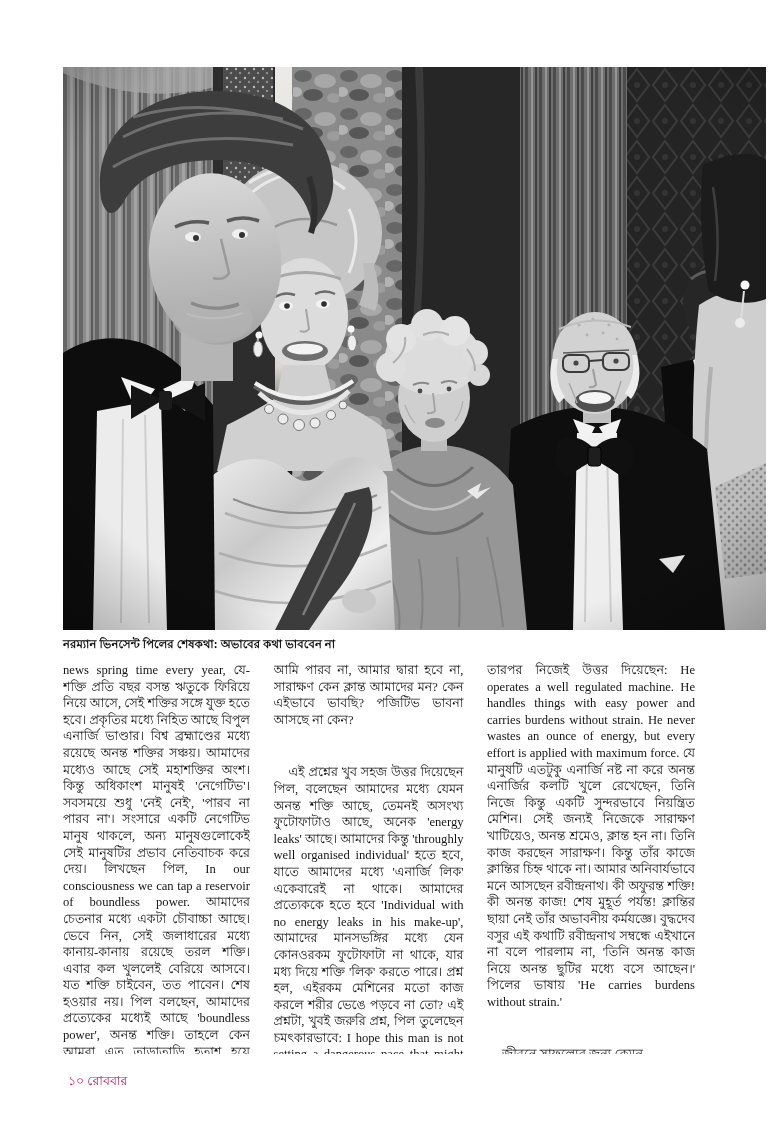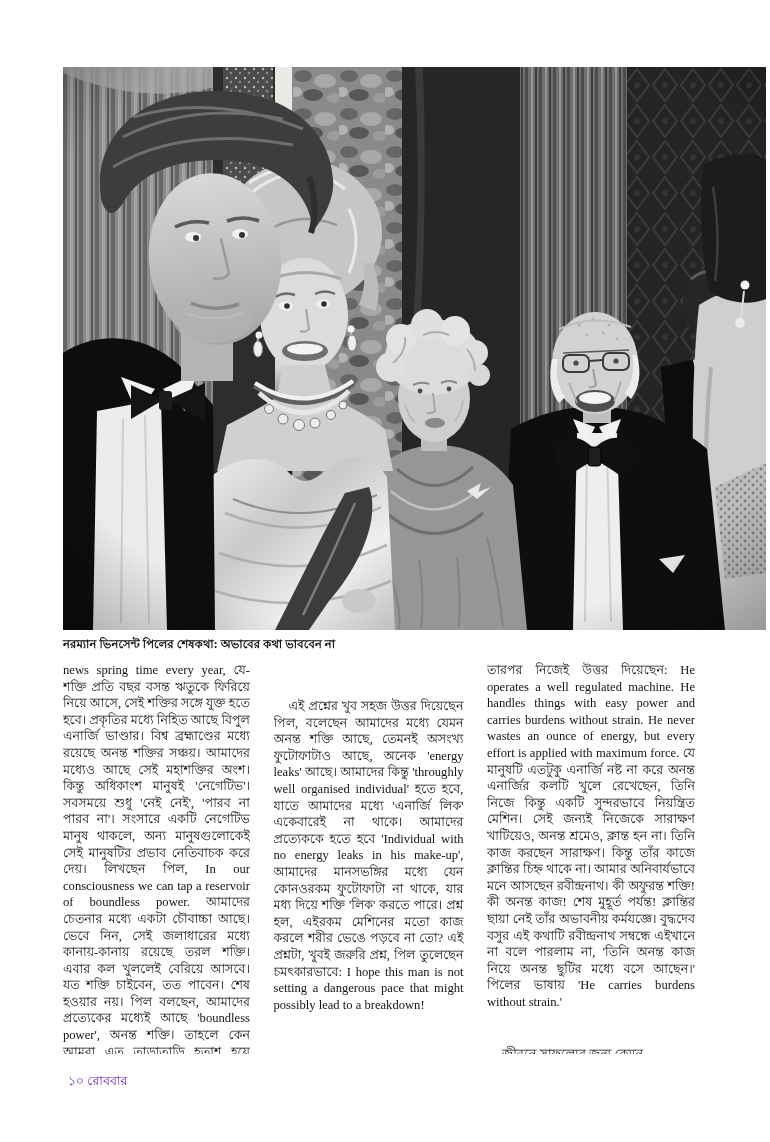--- a/index.html
+++ b/index.html
@@ -7,21 +7,21 @@
         font-family:"Liberation Serif","DejaVu Serif",serif;color:#111;overflow:hidden;}
   .photo{position:absolute;left:63px;top:67px;width:703px;height:563px;background:#151515;}
   .photo svg{display:block;}
   .caption{position:absolute;left:63px;top:636px;width:660px;
            font-size:11.5px;font-weight:bold;letter-spacing:.1px;color:#0d0d0d;}
   .columns{position:absolute;left:63px;top:662px;width:632px;height:392px;
            display:grid;grid-template-columns:187px 190px 208px;justify-content:space-between;}
   .col{overflow:hidden;}
   .col p{margin:0;font-size:12.6px;line-height:16.6px;text-align:justify;color:#141414;}
   .col p.indent{text-indent:15px;margin-top:36px;}
-  .footer{position:absolute;left:68px;top:1072px;font-size:12.5px;color:#6d28d9;}
+  .footer{position:absolute;left:68px;top:1072px;font-size:12.5px;color:#be185d;}
 </style>
 </head>
 <body>
 
 <div class="page">
 
   <div class="photo">
     <svg viewBox="0 0 703 563" width="703" height="563" preserveAspectRatio="none">
       <defs>
         <pattern id="pleatsL" width="16" height="24" patternUnits="userSpaceOnUse">
@@ -245,20 +245,21 @@
     </svg>
   </div>
 
   <div class="caption">নরম্যান ভিনসেন্ট পিলের শেষকথা: অভাবের কথা ভাববেন না</div>
 
   <div class="columns">
     <div class="col">
         <p>news spring time every year, যে-শক্তি প্রতি বছর বসন্ত ঋতুকে ফিরিয়ে নিয়ে আসে, সেই শক্তির সঙ্গে যুক্ত হতে হবে। প্রকৃতির মধ্যে নিহিত আছে বিপুল এনার্জি ভাণ্ডার। বিশ্ব ব্রহ্মাণ্ডের মধ্যে রয়েছে অনন্ত শক্তির সঞ্চয়। আমাদের মধ্যেও আছে সেই মহাশক্তির অংশ। কিন্তু অধিকাংশ মানুষই 'নেগেটিভ'। সবসময়ে শুধু 'নেই নেই', 'পারব না পারব না'। সংসারে একটি নেগেটিভ মানুষ থাকলে, অন্য মানুষগুলোকেই সেই মানুষটির প্রভাব নেতিবাচক করে দেয়। লিখছেন পিল, In our consciousness we can tap a reservoir of boundless power. আমাদের চেতনার মধ্যে একটা চৌবাচ্চা আছে। ভেবে নিন, সেই জলাধারের মধ্যে কানায়-কানায় রয়েছে তরল শক্তি। এবার কল খুললেই বেরিয়ে আসবে। যত শক্তি চাইবেন, তত পাবেন। শেষ হওয়ার নয়। পিল বলছেন, আমাদের প্রত্যেকের মধ্যেই আছে 'boundless power', অনন্ত শক্তি। তাহলে কেন আমরা এত তাড়াতাড়ি হতাশ হয়ে পড়ি? সবেতেই শুধু 'না না' কেন?</p>
       </div>
     <div class="col">
+        <p>আমি পারব না, আমার দ্বারা হবে না, সারাক্ষণ কেন ক্লান্ত আমাদের মন? কেন এইভাবে ভাবছি? পজিটিভ ভাবনা আসছে না কেন?</p>
         <p class="indent">এই প্রশ্নের খুব সহজ উত্তর দিয়েছেন পিল, বলেছেন আমাদের মধ্যে যেমন অনন্ত শক্তি আছে, তেমনই অসংখ্য ফুটোফাটাও আছে, অনেক 'energy leaks' আছে। আমাদের কিন্তু 'throughly well organised individual' হতে হবে, যাতে আমাদের মধ্যে 'এনার্জি লিক' একেবারেই না থাকে। আমাদের প্রত্যেককে হতে হবে 'Individual with no energy leaks in his make-up', আমাদের মানসভঙ্গির মধ্যে যেন কোনওরকম ফুটোফাটা না থাকে, যার মধ্য দিয়ে শক্তি 'লিক' করতে পারে। প্রশ্ন হল, এইরকম মেশিনের মতো কাজ করলে শরীর ভেঙে পড়বে না তো? এই প্রশ্নটা, খুবই জরুরি প্রশ্ন, পিল তুলেছেন চমৎকারভাবে: I hope this man is not setting a dangerous pace that might possibly lead to a breakdown!</p>
       </div>
     <div class="col">
         <p>তারপর নিজেই উত্তর দিয়েছেন: He operates a well regulated machine. He handles things with easy power and carries burdens without strain. He never wastes an ounce of energy, but every effort is applied with maximum force. যে মানুষটি এতটুকু এনার্জি নষ্ট না করে অনন্ত এনার্জির কলটি খুলে রেখেছেন, তিনি নিজে কিন্তু একটি সুন্দরভাবে নিয়ন্ত্রিত মেশিন। সেই জন্যই নিজেকে সারাক্ষণ খাটিয়েও, অনন্ত শ্রমেও, ক্লান্ত হন না। তিনি কাজ করছেন সারাক্ষণ। কিন্তু তাঁর কাজে ক্লান্তির চিহ্ন থাকে না। আমার অনিবার্যভাবে মনে আসছেন রবীন্দ্রনাথ। কী অফুরন্ত শক্তি! কী অনন্ত কাজ! শেষ মুহূর্ত পর্যন্ত! ক্লান্তির ছায়া নেই তাঁর অভাবনীয় কর্মযজ্ঞে। বুদ্ধদেব বসুর এই কথাটি রবীন্দ্রনাথ সম্বন্ধে এইখানে না বলে পারলাম না, 'তিনি অনন্ত কাজ নিয়ে অনন্ত ছুটির মধ্যে বসে আছেন।' পিলের ভাষায় 'He carries burdens without strain.'</p>
         <p class="indent">জীবনে সাফল্যের জন্য কেমন</p>
       </div>
   </div>
 
   <div class="footer">১০ রোববার</div>
 

